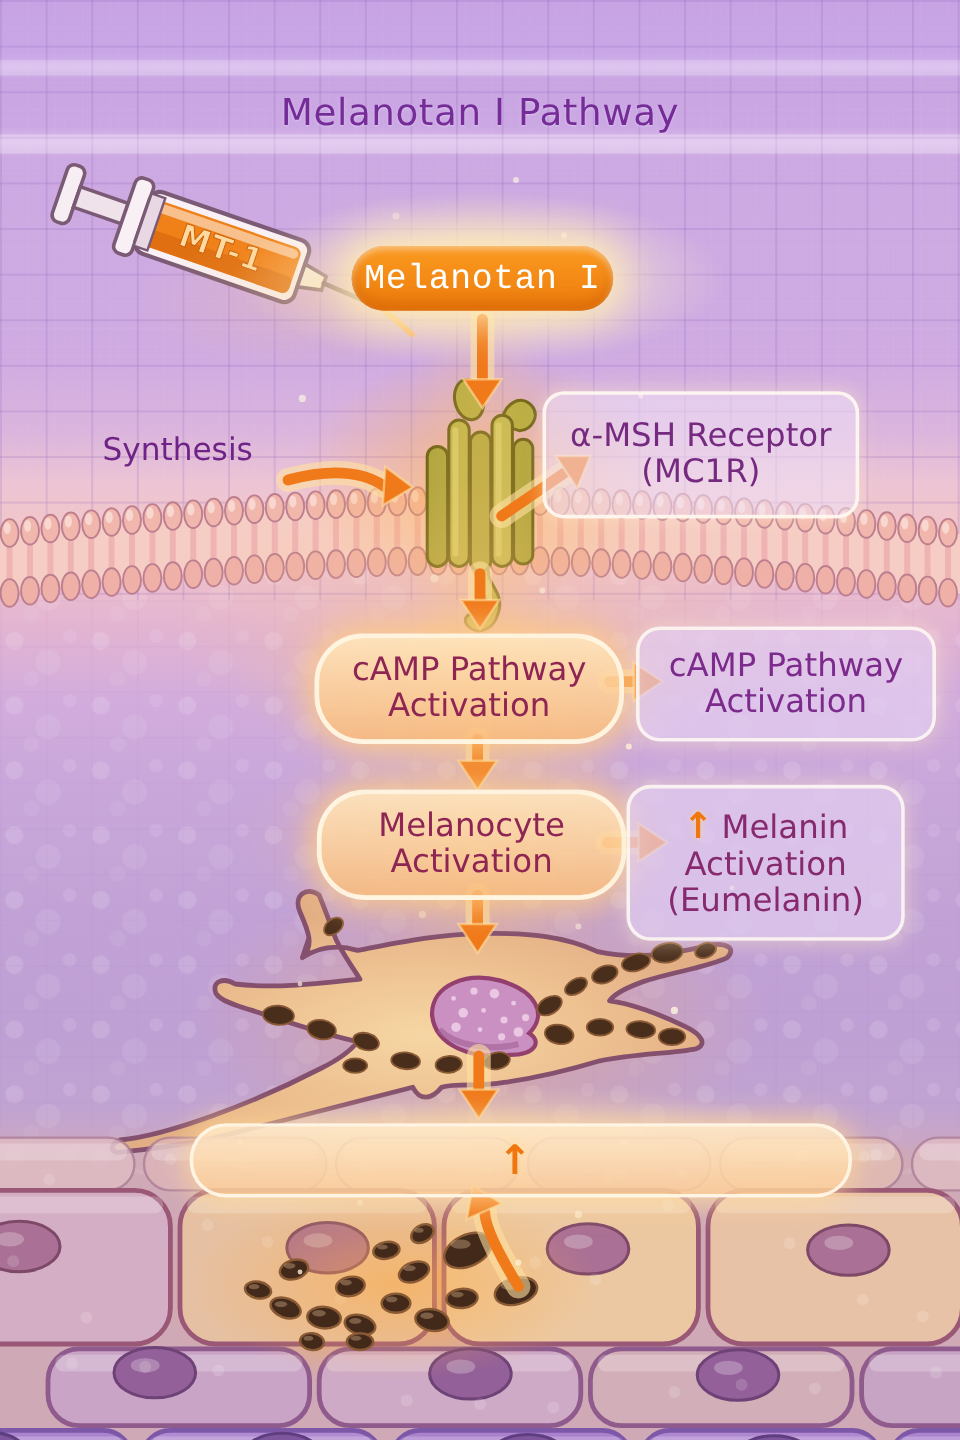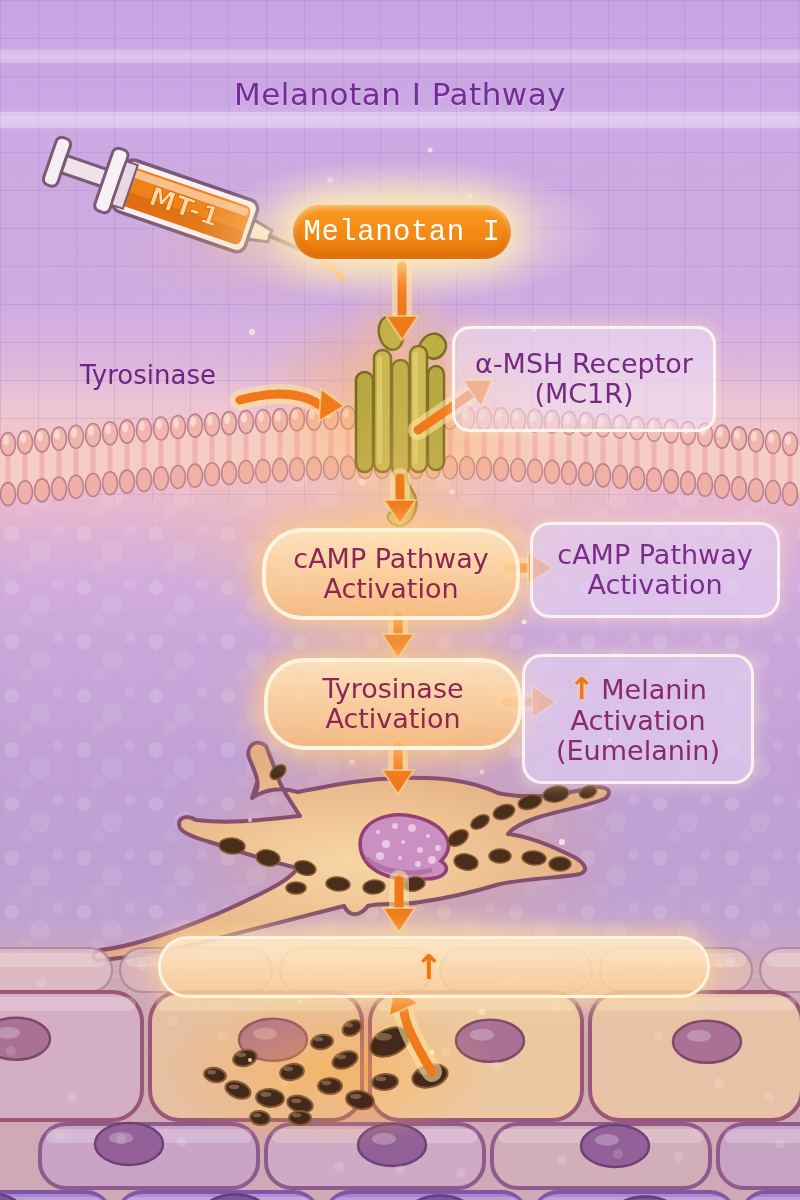--- a/index.html
+++ b/index.html
@@ -607,40 +607,40 @@
         <circle cx="250" cy="1060" r="2" fill="rgba(255,250,225,.85)" opacity="0.8999999999999999"></circle>
         <circle cx="520" cy="952" r="2.5" fill="rgba(255,250,225,.85)" opacity="0.45"></circle>
         <circle cx="200" cy="952" r="2" fill="rgba(255,250,225,.85)" opacity="0.6"></circle>
         <circle cx="430" cy="150" r="2.5" fill="rgba(255,250,225,.85)" opacity="0.75"></circle>
         <circle cx="610" cy="740" r="2" fill="rgba(255,250,225,.85)" opacity="0.8999999999999999"></circle>
       </g>
   </svg>
 
   <div class="title">Melanotan I Pathway</div>
 
-  <div class="sidelabel">Tyrosinase</div>
+  <div class="sidelabel">Synthesis</div>
 
   <div class="pill-drug">
     <span>Melanotan I</span>
   </div>
 
   <div class="fbox box-mc1r">
     <span>α-MSH Receptor (MC1R)</span>
   </div>
 
   <div class="fbox warmbox box-camp">
     <span>cAMP Pathway Activation</span>
   </div>
 
   <div class="fbox coolbox box-camp2">
     <span>cAMP Pathway Activation</span>
   </div>
 
   <div class="fbox warmbox box-tyro">
-    <span>Tyrosinase Activation</span>
+    <span>Melanocyte Activation</span>
   </div>
 
   <div class="fbox coolbox box-mel">
     <span><span class="upglyph">↑</span><span>Melanin Activation (Eumelanin)</span></span>
   </div>
 
   <div class="pill-pigment">
     <span class="upglyph">↑</span>
   </div>
 </div>

